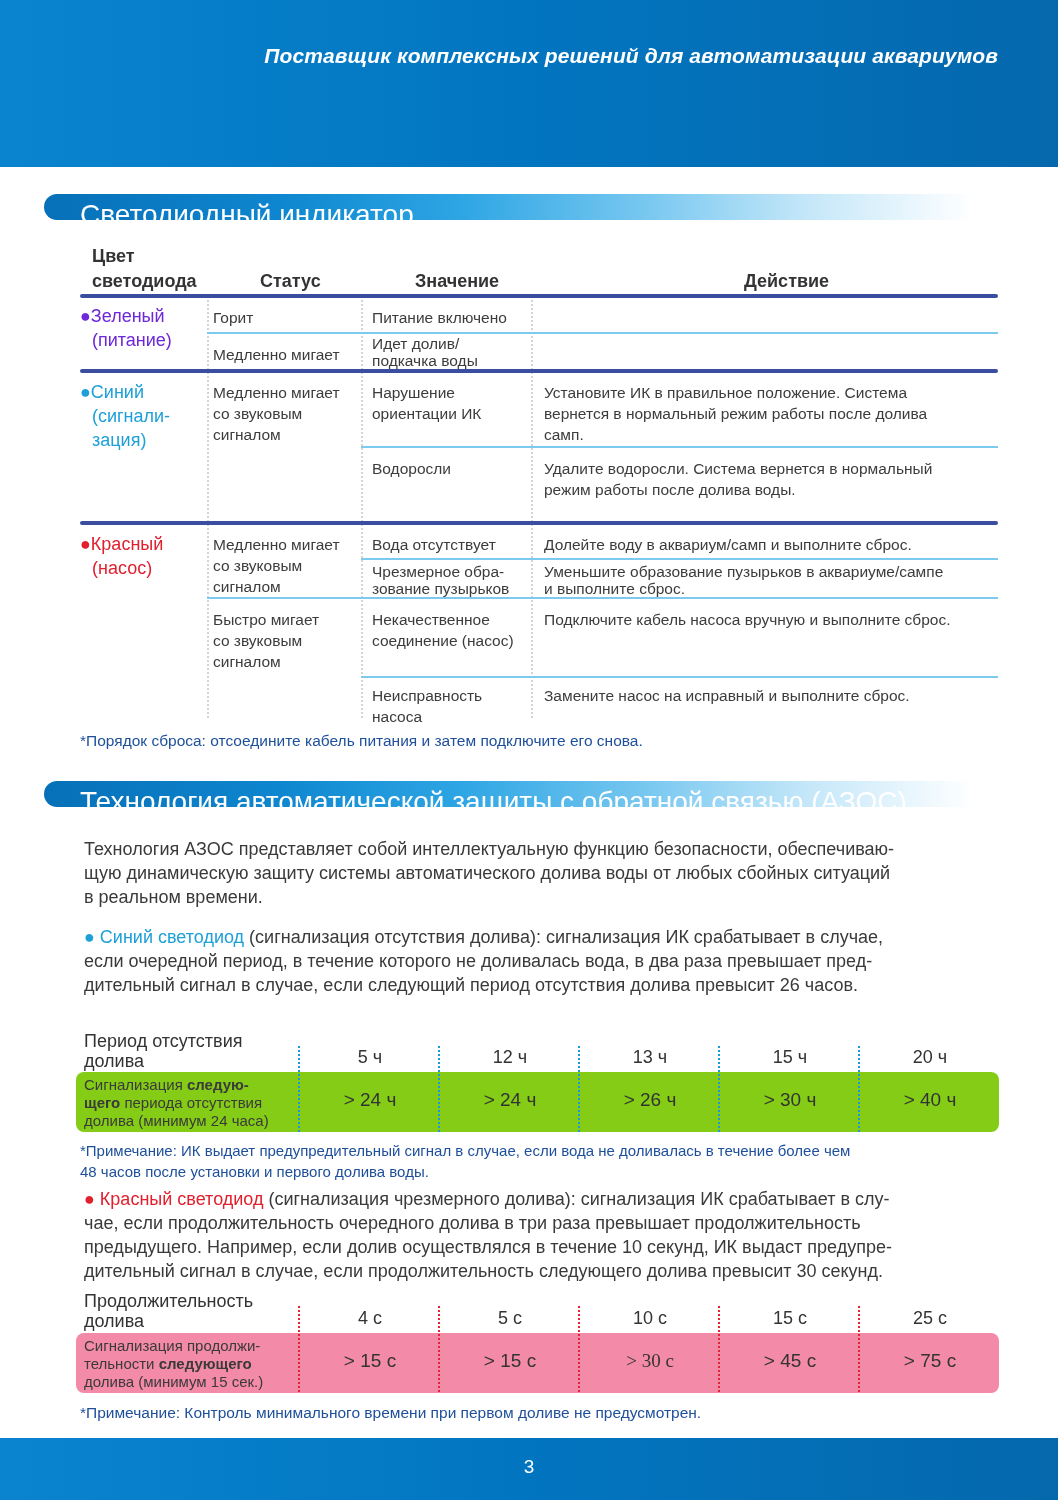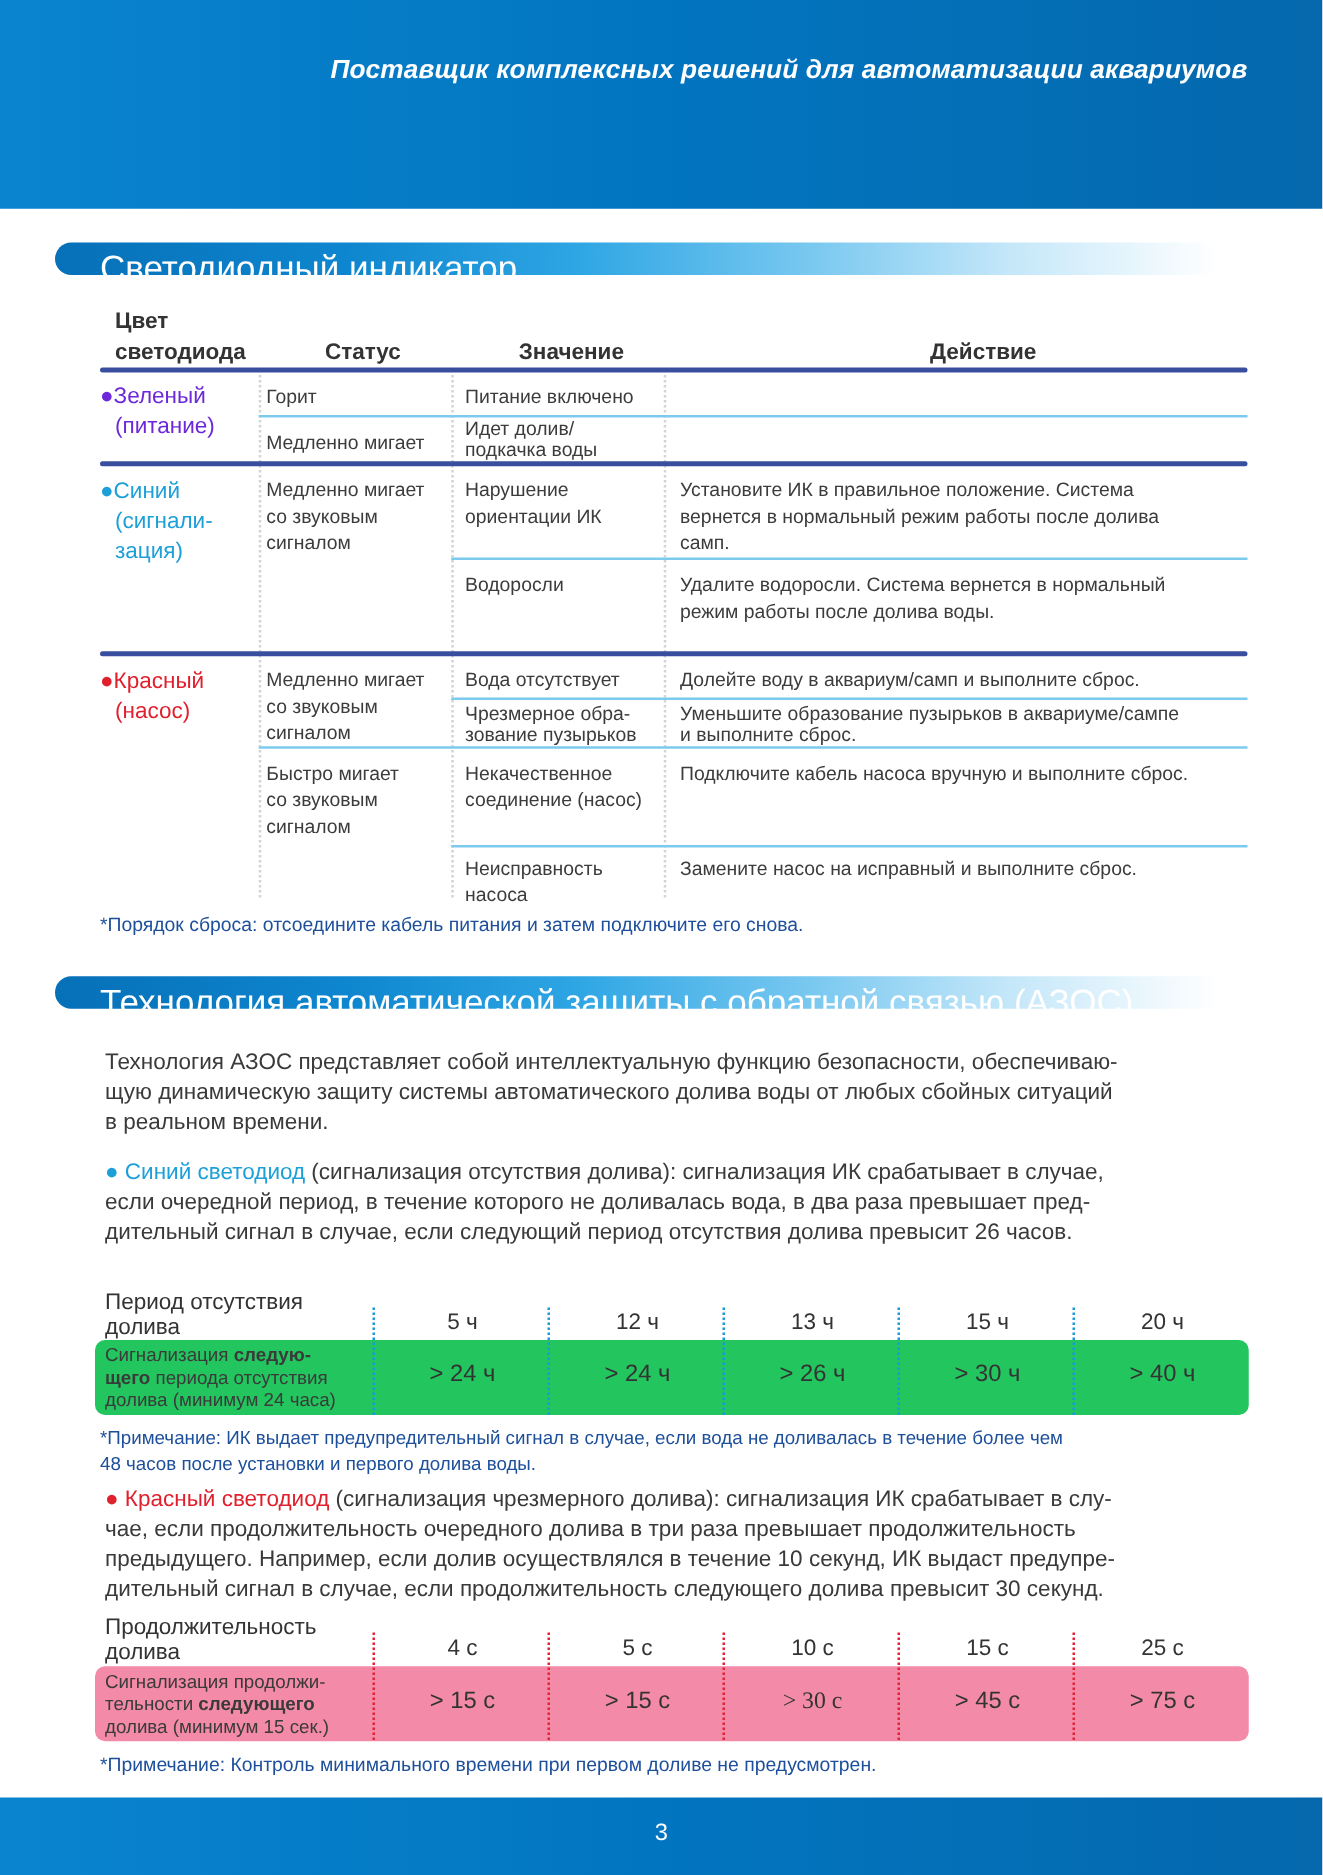--- a/index.html
+++ b/index.html
@@ -43,21 +43,21 @@
 
   .para { position: absolute; left: 84px; width: 920px; font-size: 18px; line-height: 24px; color: #3a3a3a; }
   .blue-lead { color: #1d9fd8; }
   .red-lead { color: #e1202e; }
 
   
   .ztable { position: absolute; left: 76px; width: 923px; }
   .zhead-label { position: absolute; left: 8px; font-size: 18px; line-height: 20px; color: #333; }
   .zhead-val { position: absolute; width: 140px; text-align: center; font-size: 18px; color: #333; }
   .zbar { position: absolute; left: 0; width: 923px; height: 60px; border-radius: 8px; }
-  .zbar-blue { background: #22c55e; }
+  .zbar-blue { background: #84cc16; }
   .zbar-red { background: #f38aa8; }
   .zbar-label { position: absolute; left: 8px; font-size: 15px; line-height: 18px; color: #3a3a3a; }
   .zbar-val { position: absolute; width: 140px; text-align: center; font-size: 19px; color: #333; }
   .zdash-blue { position: absolute; width: 0; border-left: 2px dotted #1a9ad6; }
   .zdash-red { position: absolute; width: 0; border-left: 2px dotted #e42236; }
 
   .bottom-banner {
     position: absolute; left: 0; top: 1438px; width: 1058px; height: 62px;
     background: linear-gradient(90deg, #0a84cf 0%, #0275c0 50%, #0568ad 100%);
   }

